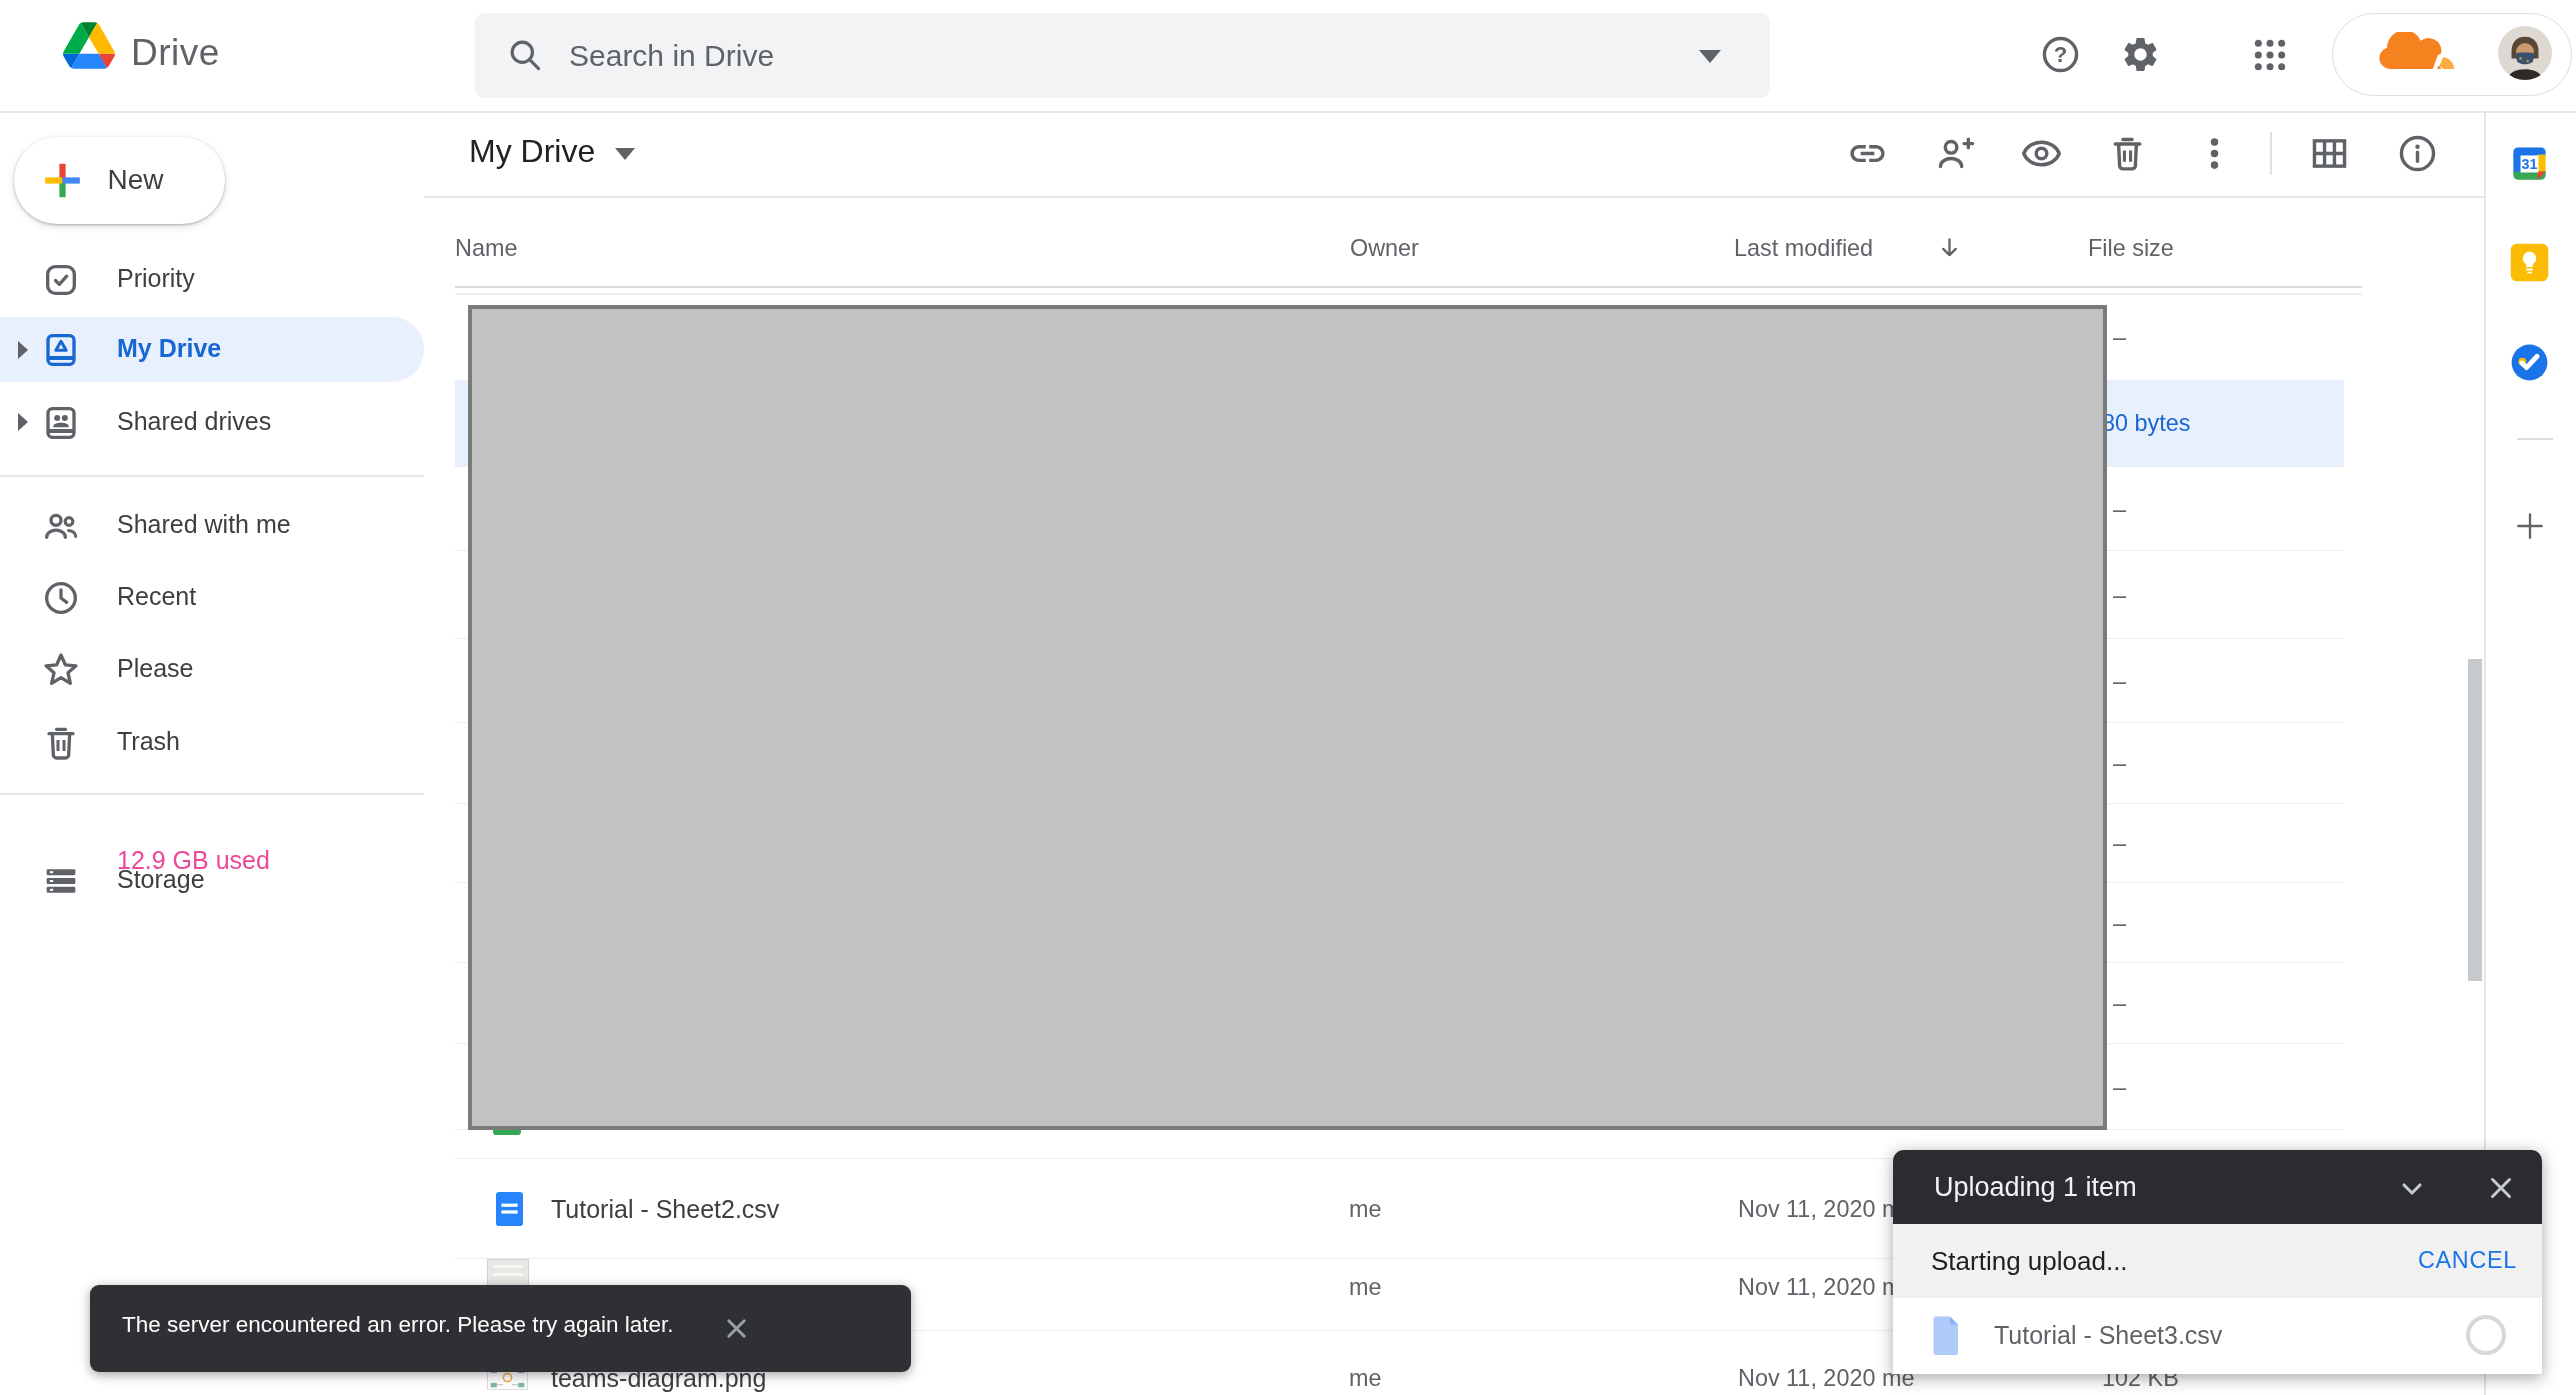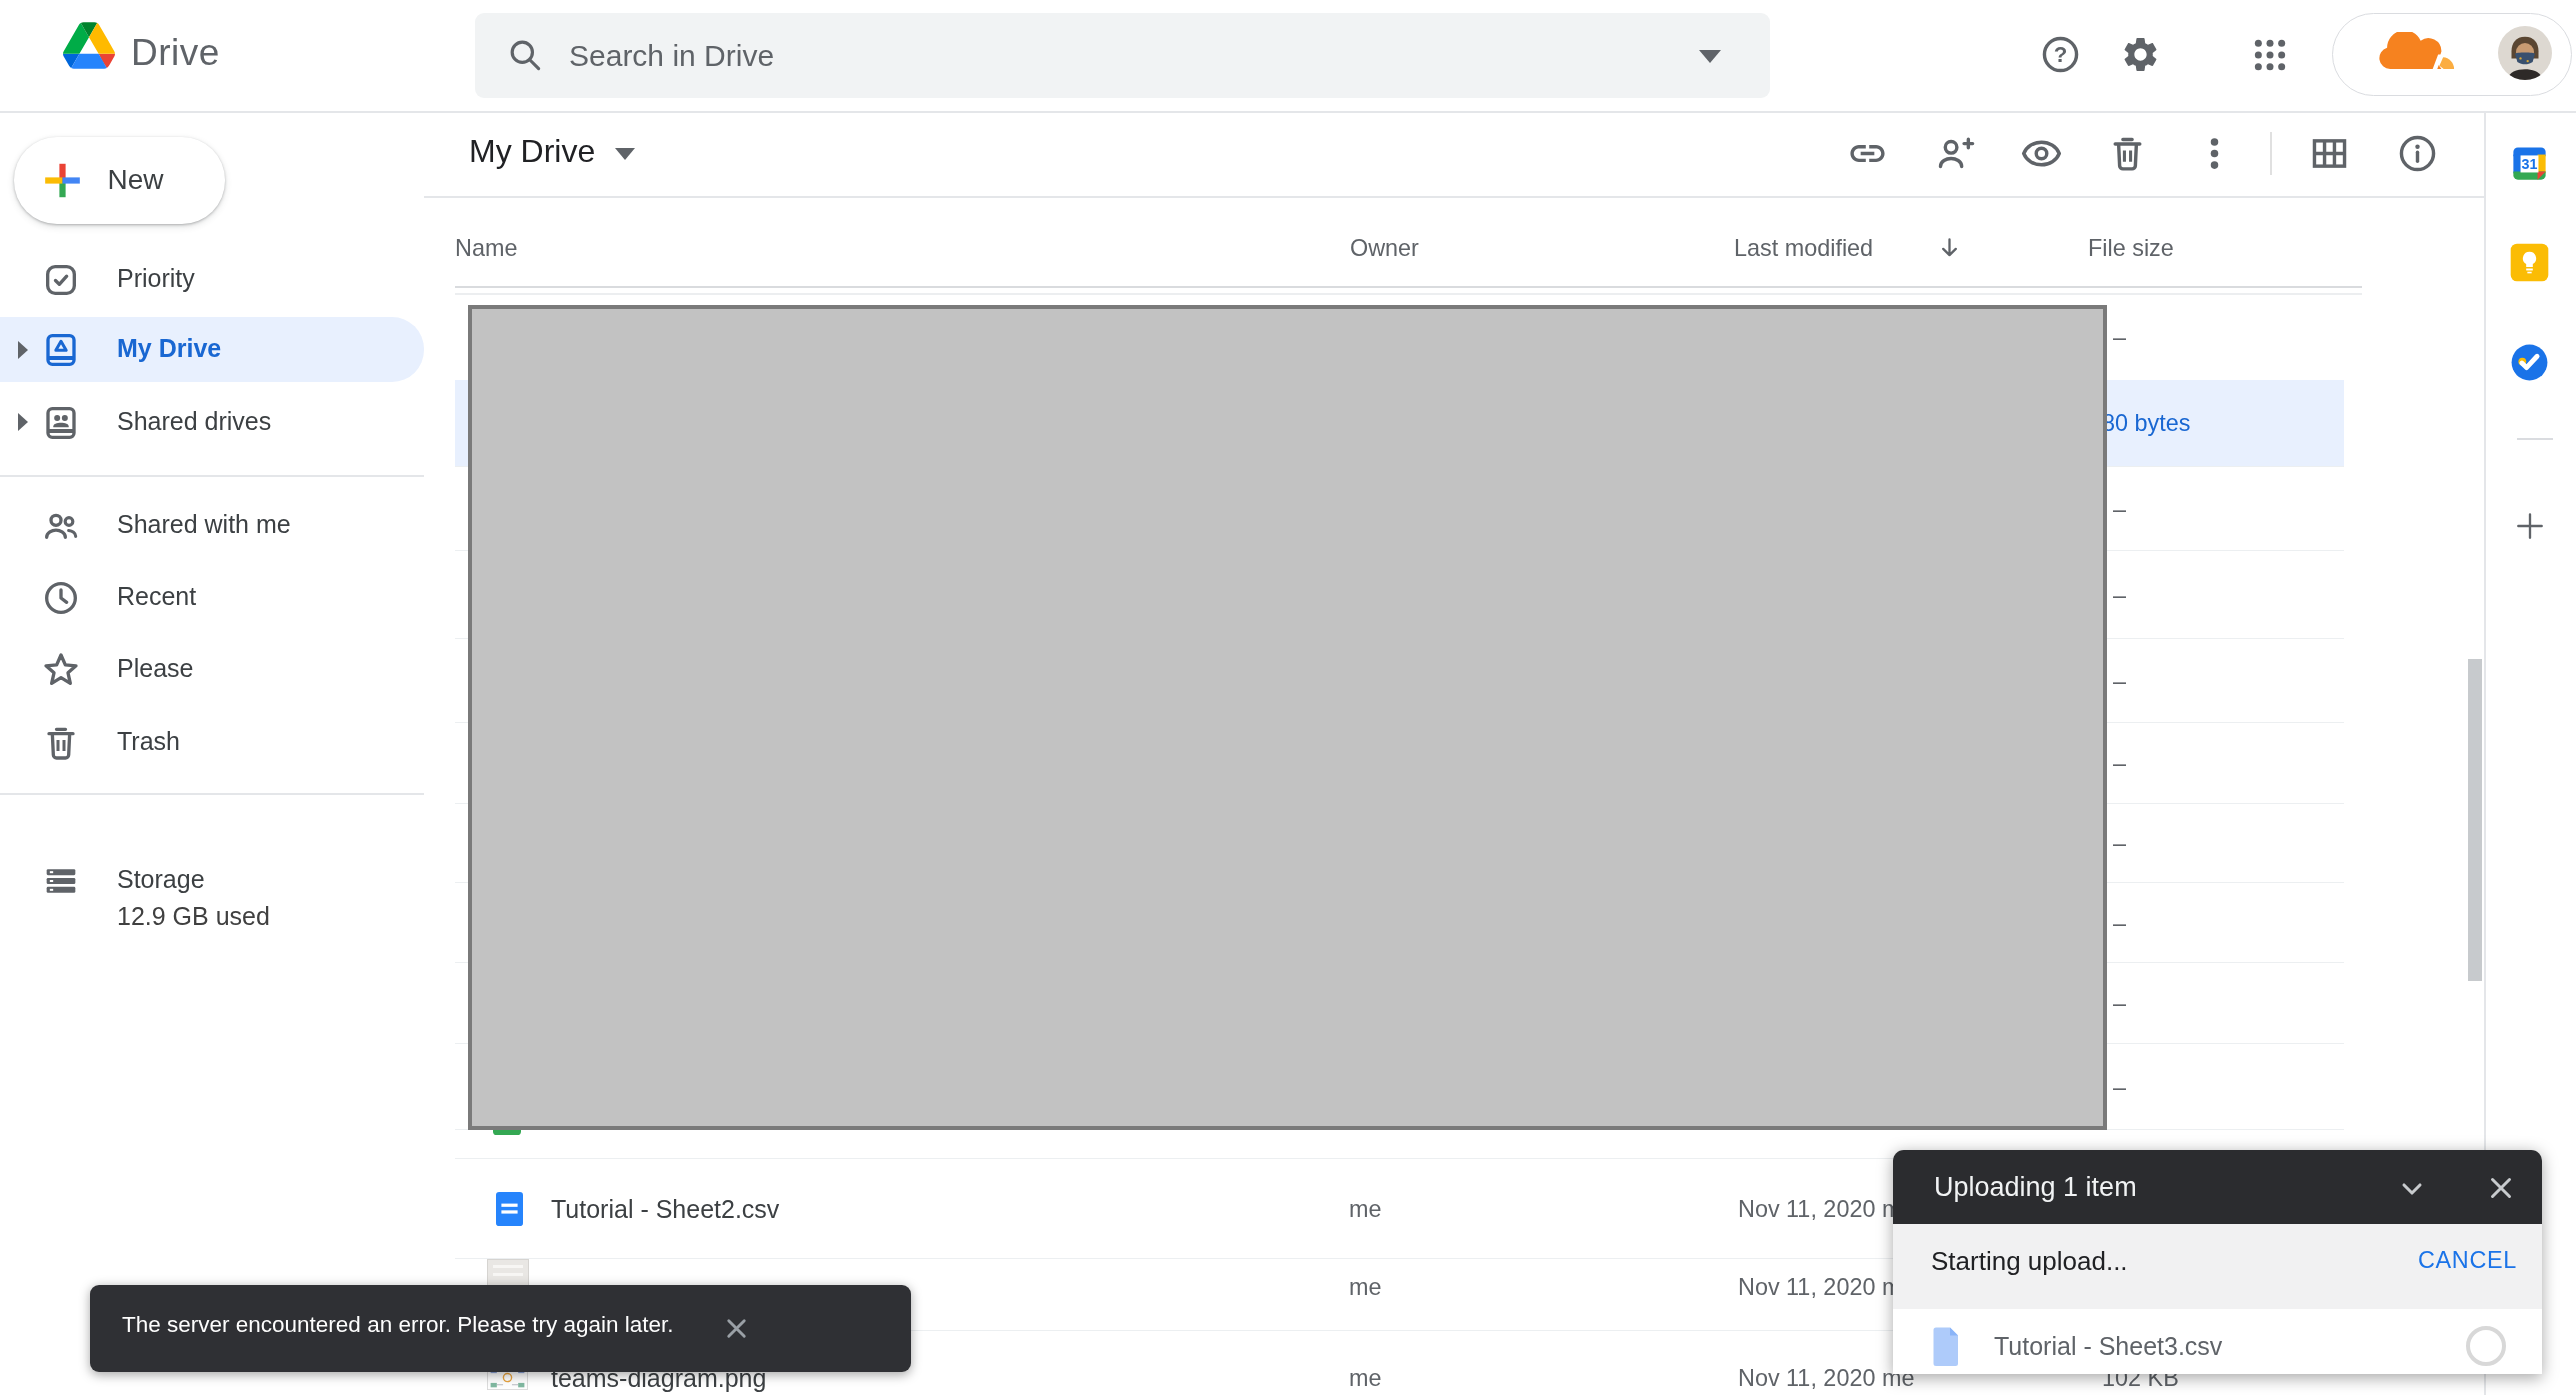--- a/index.html
+++ b/index.html
@@ -18,21 +18,21 @@
   
   #new-btn{position:absolute;left:13.5px;top:137px;width:211px;height:87px;background:#fff;border-radius:43px;
     box-shadow:0 0.9px 2.7px rgba(60,64,67,.35),0 2.7px 7.2px rgba(60,64,67,.15);}
   #new-label{position:absolute;left:94px;top:27px;font-size:28px;font-weight:500;color:#3c4043;}
   .nav-item{position:absolute;left:0;width:424px;height:65px;}
   .nav-icon{position:absolute;left:41px;top:12.6px;}
   .nav-label{position:absolute;left:117px;top:17px;font-size:25px;font-weight:500;color:#3c4043;white-space:nowrap;}
   #mydrive-pill{position:absolute;left:0;top:317px;width:424px;height:65px;background:#e8f0fe;border-radius:0 32px 32px 0;}
   .caret-right{position:absolute;left:18px;width:0;height:0;border-top:9px solid transparent;border-bottom:9px solid transparent;border-left:10.8px solid #5f6368;}
   .side-divider{position:absolute;left:0;width:424px;height:1.8px;background:#e4e6e9;}
-  #storage-used{position:absolute;left:117px;top:902px;font-size:25px;color:#404040;text-align:right;}
+  #storage-used{position:absolute;left:117px;top:846px;font-size:25px;color:#ec4899;text-align:right;}
   
   #main-title{position:absolute;left:469px;top:133px;font-size:32px;color:#202124;}
   .tbicon{position:absolute;top:133px;}
   #toolbar-sep{position:absolute;left:2270px;top:132px;width:1.8px;height:43px;background:#e0e0e0;}
   #toolbar-divider{position:absolute;left:424px;top:196px;width:2062px;height:1.8px;background:#e4e6e9;}
   .colhead{position:absolute;top:235px;font-size:23.4px;font-weight:500;color:#5f6368;}
   #head-line1{position:absolute;left:455px;top:286px;width:1907px;height:1.8px;background:#d9dbde;}
   #head-line2{position:absolute;left:455px;top:293px;width:1907px;height:1.8px;background:#eceef0;}
   .hrow{position:absolute;left:455px;width:1889px;border-bottom:1.8px solid #eceff1;box-sizing:border-box;z-index:1;}
   .hrow .size{position:absolute;left:1658px;top:50%;transform:translateY(-50%);font-size:23.4px;color:#5f6368;}
@@ -52,21 +52,21 @@
   .appicon{position:absolute;left:2508px;}
   #panel-sep{position:absolute;left:2517px;top:438px;width:36px;height:1.8px;background:#dadce0;}
   
   #upload-panel{position:absolute;left:1893px;top:1150px;width:649px;height:224px;background:#fff;border-radius:10.8px 10.8px 0 0;
     box-shadow:0 3.6px 16px rgba(0,0,0,.35);z-index:15;overflow:hidden;}
   #upload-header{position:absolute;left:0;top:0;width:649px;height:74px;background:#2b2c2f;}
   #upload-title{position:absolute;left:41px;top:21.6px;font-size:27px;color:#f1f3f4;}
   #upload-status-row{position:absolute;left:0;top:74px;width:649px;height:87px;background:#f1f1f2;border-bottom:1.8px solid #e4e4e4;box-sizing:border-box;}
   #upload-status{position:absolute;left:38px;top:21.6px;font-size:26px;color:#202124;}
   #upload-cancel{position:absolute;right:25px;top:23.4px;font-size:23.4px;font-weight:500;letter-spacing:0.7px;color:#1a73e8;}
-  #upload-file-row{position:absolute;left:0;top:159px;width:649px;height:75px;background:#fff;}
+  #upload-file-row{position:absolute;left:0;top:148px;width:649px;height:75px;background:#fff;}
   #upload-file-name{position:absolute;left:101px;top:23.4px;font-size:25px;color:#5f6368;}
   #upload-spinner{position:absolute;left:573px;top:17px;width:40px;height:40px;border:4.5px solid #d8d8d8;border-radius:50%;box-sizing:border-box;}
   
   #toast{position:absolute;left:90px;top:1285px;width:821px;height:87px;background:#2f3034;border-radius:9px;
     box-shadow:0 2.7px 10.8px rgba(0,0,0,.35);z-index:20;}
   #toast-msg{position:absolute;left:32px;top:27px;width:591px;font-size:22.5px;color:#fdfdfd;white-space:nowrap;overflow:hidden;}
   .thumb1{position:absolute;left:32px;top:15.3px;width:42px;height:27px;background:#e9e7e4;border:0.9px solid #d6d4d1;box-sizing:border-box;}
   .thumb1 span{display:block;height:3.6px;background:#f7f6f4;margin:4.5px 5.4px 0 5.4px;}
 </style>
 </head>

